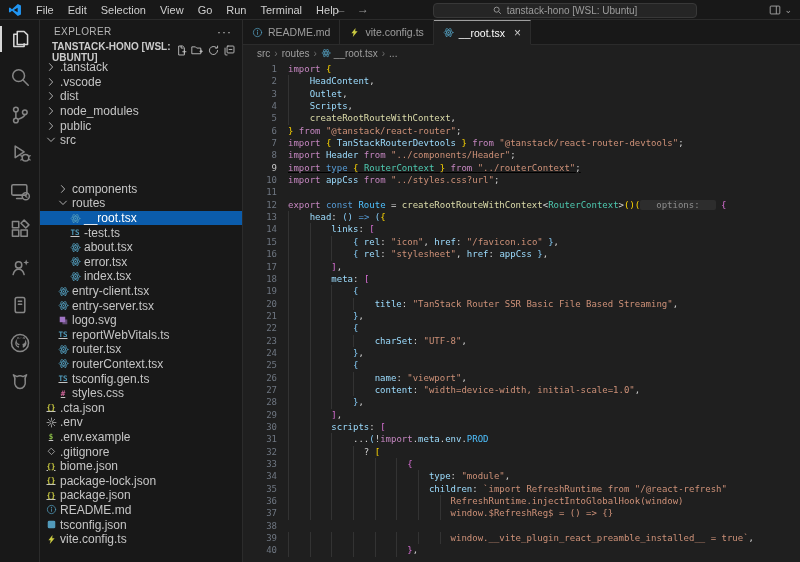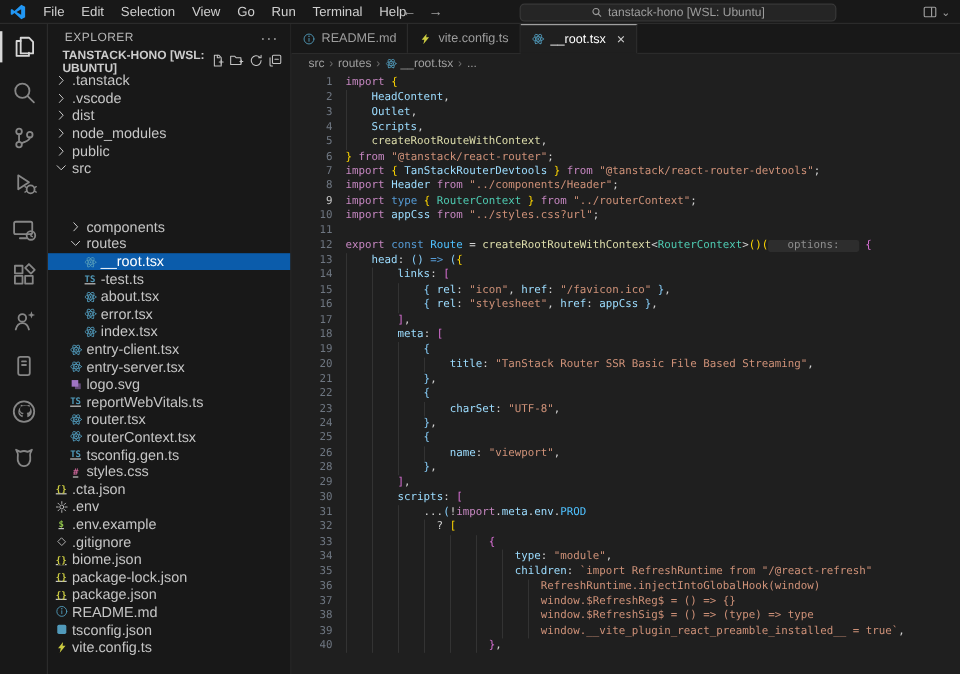--- a/index.html
+++ b/index.html
@@ -541,46 +541,47 @@
       </div>
     <div class="code" id="code">
         <div class="cl"><span class="ln">1</span><span class="lc" style="padding-left: 0ch;"><span class="kw">import </span><span class="b1">{</span></span></div>
         <div class="cl"><span class="ln">2</span><span class="lc" style="padding-left: 4ch;"><span class="guides" style="width: 1ch;"></span><span class="vr">HeadContent</span><span class="pn">,</span></span></div>
         <div class="cl"><span class="ln">3</span><span class="lc" style="padding-left: 4ch;"><span class="guides" style="width: 1ch;"></span><span class="vr">Outlet</span><span class="pn">,</span></span></div>
         <div class="cl"><span class="ln">4</span><span class="lc" style="padding-left: 4ch;"><span class="guides" style="width: 1ch;"></span><span class="vr">Scripts</span><span class="pn">,</span></span></div>
         <div class="cl"><span class="ln">5</span><span class="lc" style="padding-left: 4ch;"><span class="guides" style="width: 1ch;"></span><span class="fn">createRootRouteWithContext</span><span class="pn">,</span></span></div>
         <div class="cl"><span class="ln">6</span><span class="lc" style="padding-left: 0ch;"><span class="b1">}</span><span class="kw"> from </span><span class="st">"@tanstack/react-router"</span><span class="pn">;</span></span></div>
         <div class="cl"><span class="ln">7</span><span class="lc" style="padding-left: 0ch;"><span class="kw">import </span><span class="b1">{ </span><span class="vr">TanStackRouterDevtools</span><span class="b1"> }</span><span class="kw"> from </span><span class="st">"@tanstack/react-router-devtools"</span><span class="pn">;</span></span></div>
         <div class="cl"><span class="ln">8</span><span class="lc" style="padding-left: 0ch;"><span class="kw">import </span><span class="vr">Header</span><span class="kw"> from </span><span class="st">"../components/Header"</span><span class="pn">;</span></span></div>
-        <div class="cl"><span class="ln on">9</span><span class="lc" style="padding-left: 0ch;"><span class="kw">import </span><span class="kb">type </span><span class="b1">{ </span><span class="ty">RouterContext</span><span class="b1"> }</span><span class="kw"> from </span><span class="st">"../routerContext"</span><span class="pn">;</span></span></div>
+        <div class="cl"><span class="ln on">9</span><span class="lc" style="padding-left: 0ch; text-decoration: underline;"><span class="kw">import </span><span class="kb">type </span><span class="b1">{ </span><span class="ty">RouterContext</span><span class="b1"> }</span><span class="kw"> from </span><span class="st">"../routerContext"</span><span class="pn">;</span></span></div>
         <div class="cl"><span class="ln">10</span><span class="lc" style="padding-left: 0ch;"><span class="kw">import </span><span class="vr">appCss</span><span class="kw"> from </span><span class="st">"../styles.css?url"</span><span class="pn">;</span></span></div>
         <div class="cl"><span class="ln">11</span><span class="lc" style="padding-left: 0ch;"></span></div>
         <div class="cl"><span class="ln">12</span><span class="lc" style="padding-left: 0ch;"><span class="kw">export </span><span class="kb">const </span><span class="cn">Route</span><span class="pn"> = </span><span class="fn">createRootRouteWithContext</span><span class="pn">&lt;</span><span class="ty">RouterContext</span><span class="pn">&gt;</span><span class="b1">()(</span><span class="in">options:</span><span class="pn"> </span><span class="b2">{</span></span></div>
         <div class="cl"><span class="ln">13</span><span class="lc" style="padding-left: 4ch;"><span class="guides" style="width: 1ch;"></span><span class="vr">head</span><span class="pn">: </span><span class="b3">()</span><span class="kb"> =&gt; </span><span class="b3">(</span><span class="b1">{</span></span></div>
         <div class="cl"><span class="ln">14</span><span class="lc" style="padding-left: 8ch;"><span class="guides" style="width: 5ch;"></span><span class="vr">links</span><span class="pn">: </span><span class="b2">[</span></span></div>
         <div class="cl"><span class="ln">15</span><span class="lc" style="padding-left: 12ch;"><span class="guides" style="width: 9ch;"></span><span class="b3">{ </span><span class="vr">rel</span><span class="pn">: </span><span class="st">"icon"</span><span class="pn">, </span><span class="vr">href</span><span class="pn">: </span><span class="st">"/favicon.ico"</span><span class="b3"> }</span><span class="pn">,</span></span></div>
         <div class="cl"><span class="ln">16</span><span class="lc" style="padding-left: 12ch;"><span class="guides" style="width: 9ch;"></span><span class="b3">{ </span><span class="vr">rel</span><span class="pn">: </span><span class="st">"stylesheet"</span><span class="pn">, </span><span class="vr">href</span><span class="pn">: </span><span class="vr">appCss</span><span class="b3"> }</span><span class="pn">,</span></span></div>
         <div class="cl"><span class="ln">17</span><span class="lc" style="padding-left: 8ch;"><span class="guides" style="width: 5ch;"></span><span class="b2">]</span><span class="pn">,</span></span></div>
         <div class="cl"><span class="ln">18</span><span class="lc" style="padding-left: 8ch;"><span class="guides" style="width: 5ch;"></span><span class="vr">meta</span><span class="pn">: </span><span class="b2">[</span></span></div>
         <div class="cl"><span class="ln">19</span><span class="lc" style="padding-left: 12ch;"><span class="guides" style="width: 9ch;"></span><span class="b3">{</span></span></div>
         <div class="cl"><span class="ln">20</span><span class="lc" style="padding-left: 16ch;"><span class="guides" style="width: 13ch;"></span><span class="vr">title</span><span class="pn">: </span><span class="st">"TanStack Router SSR Basic File Based Streaming"</span><span class="pn">,</span></span></div>
         <div class="cl"><span class="ln">21</span><span class="lc" style="padding-left: 12ch;"><span class="guides" style="width: 9ch;"></span><span class="b3">}</span><span class="pn">,</span></span></div>
         <div class="cl"><span class="ln">22</span><span class="lc" style="padding-left: 12ch;"><span class="guides" style="width: 9ch;"></span><span class="b3">{</span></span></div>
         <div class="cl"><span class="ln">23</span><span class="lc" style="padding-left: 16ch;"><span class="guides" style="width: 13ch;"></span><span class="vr">charSet</span><span class="pn">: </span><span class="st">"UTF-8"</span><span class="pn">,</span></span></div>
         <div class="cl"><span class="ln">24</span><span class="lc" style="padding-left: 12ch;"><span class="guides" style="width: 9ch;"></span><span class="b3">}</span><span class="pn">,</span></span></div>
         <div class="cl"><span class="ln">25</span><span class="lc" style="padding-left: 12ch;"><span class="guides" style="width: 9ch;"></span><span class="b3">{</span></span></div>
         <div class="cl"><span class="ln">26</span><span class="lc" style="padding-left: 16ch;"><span class="guides" style="width: 13ch;"></span><span class="vr">name</span><span class="pn">: </span><span class="st">"viewport"</span><span class="pn">,</span></span></div>
+        <div class="cl"><span class="ln">27</span><span class="lc" style="padding-left: 16ch;"><span class="guides" style="width: 13ch;"></span><span class="vr">content</span><span class="pn">: </span><span class="st">"width=device-width, initial-scale=1.0"</span><span class="pn">,</span></span></div>
         <div class="cl"><span class="ln">28</span><span class="lc" style="padding-left: 12ch;"><span class="guides" style="width: 9ch;"></span><span class="b3">}</span><span class="pn">,</span></span></div>
         <div class="cl"><span class="ln">29</span><span class="lc" style="padding-left: 8ch;"><span class="guides" style="width: 5ch;"></span><span class="b2">]</span><span class="pn">,</span></span></div>
         <div class="cl"><span class="ln">30</span><span class="lc" style="padding-left: 8ch;"><span class="guides" style="width: 5ch;"></span><span class="vr">scripts</span><span class="pn">: </span><span class="b2">[</span></span></div>
         <div class="cl"><span class="ln">31</span><span class="lc" style="padding-left: 12ch;"><span class="guides" style="width: 9ch;"></span><span class="pn">...</span><span class="b3">(</span><span class="pn">!</span><span class="kw">import</span><span class="pn">.</span><span class="vr">meta</span><span class="pn">.</span><span class="vr">env</span><span class="pn">.</span><span class="cn">PROD</span></span></div>
         <div class="cl"><span class="ln">32</span><span class="lc" style="padding-left: 14ch;"><span class="guides" style="width: 13ch;"></span><span class="pn">? </span><span class="b1">[</span></span></div>
         <div class="cl"><span class="ln">33</span><span class="lc" style="padding-left: 22ch;"><span class="guides" style="width: 21ch;"></span><span class="b2">{</span></span></div>
         <div class="cl"><span class="ln">34</span><span class="lc" style="padding-left: 26ch;"><span class="guides" style="width: 25ch;"></span><span class="vr">type</span><span class="pn">: </span><span class="st">"module"</span><span class="pn">,</span></span></div>
         <div class="cl"><span class="ln">35</span><span class="lc" style="padding-left: 26ch;"><span class="guides" style="width: 25ch;"></span><span class="vr">children</span><span class="pn">: </span><span class="st">`import RefreshRuntime from "/@react-refresh"</span></span></div>
         <div class="cl"><span class="ln">36</span><span class="lc" style="padding-left: 30ch;"><span class="guides" style="width: 29ch;"></span><span class="st">RefreshRuntime.injectIntoGlobalHook(window)</span></span></div>
         <div class="cl"><span class="ln">37</span><span class="lc" style="padding-left: 30ch;"><span class="guides" style="width: 29ch;"></span><span class="st">window.$RefreshReg$ = () =&gt; {}</span></span></div>
-        <div class="cl"><span class="ln">38</span><span class="lc" style="padding-left: 30ch;"><span class="guides" style="width: 29ch;"></span><span class="st">window.$RefreshSig$ = () =&gt; (type) =&gt; type</span></span></div>
+        <div class="cl"><span class="ln">38</span></div>
         <div class="cl"><span class="ln">39</span><span class="lc" style="padding-left: 30ch;"><span class="guides" style="width: 29ch;"></span><span class="st">window.__vite_plugin_react_preamble_installed__ = true`</span><span class="pn">,</span></span></div>
         <div class="cl"><span class="ln">40</span><span class="lc" style="padding-left: 22ch;"><span class="guides" style="width: 21ch;"></span><span class="b2">}</span><span class="pn">,</span></span></div>
       </div>
   </div>
 </div>
 
 </body></html>

